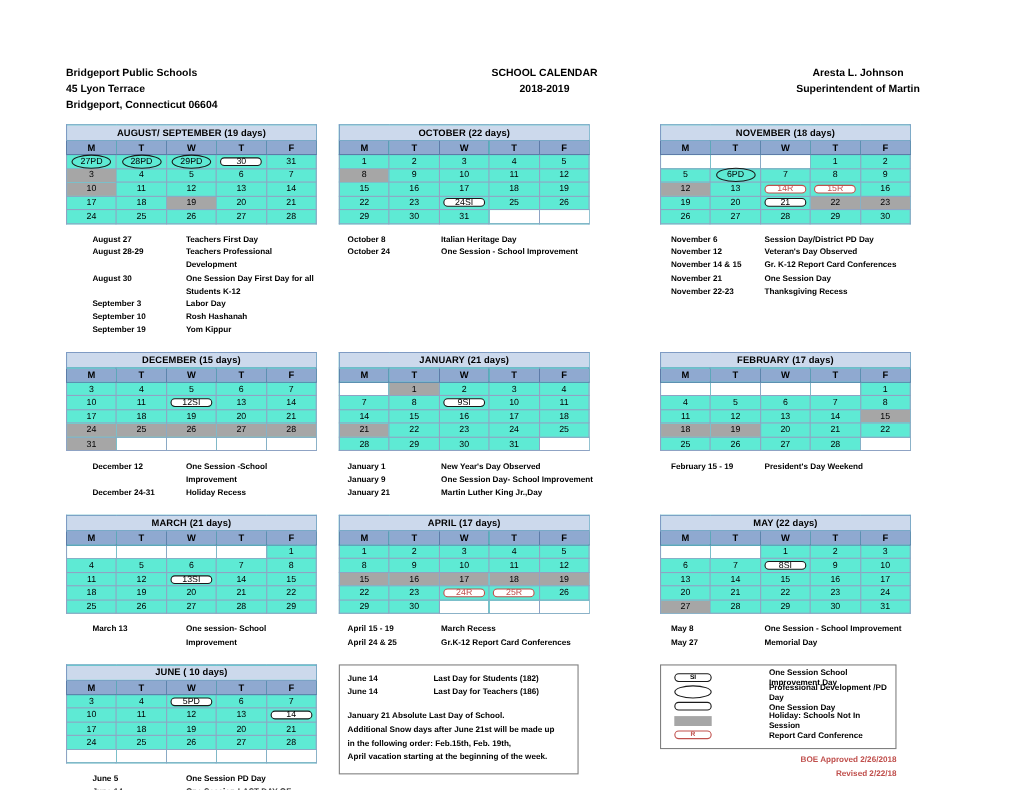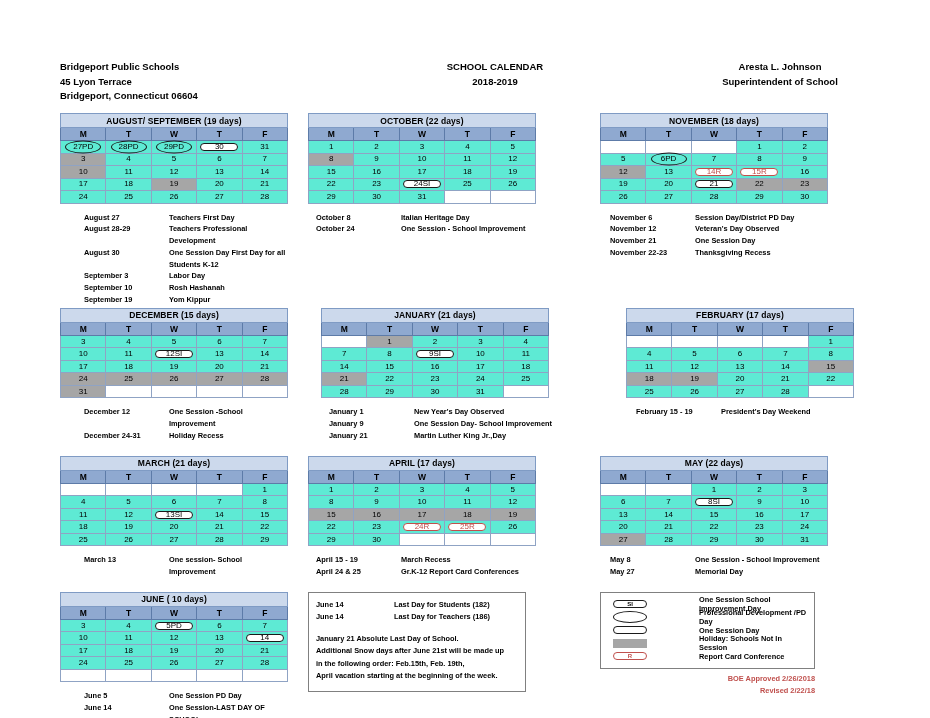--- a/index.html
+++ b/index.html
@@ -239,21 +239,21 @@
     <div>Bridgeport Public Schools</div>
     <div>45 Lyon Terrace</div>
     <div>Bridgeport, Connecticut 06604</div>
   </div>
   <div class="header-mid">
     <div>SCHOOL CALENDAR</div>
     <div>2018-2019</div>
   </div>
   <div class="header-right">
     <div>Aresta L. Johnson</div>
-    <div>Superintendent of School</div>
+    <div>Superintendent of Martin</div>
   </div>
 </div>
 
 <div class="sheet">
 
   <div class="band">
     <div class="col">
       <div class="cal-slot">
           <table class="cal">
             <tbody>
@@ -455,33 +455,37 @@
           <div class="notes">
             <div class="row">
               <div class="d">November 6</div>
               <div class="e">Session Day/District PD Day</div>
             </div>
             <div class="row">
               <div class="d">November 12</div>
               <div class="e">Veteran's Day Observed</div>
             </div>
             <div class="row">
+              <div class="d">November 14 &amp; 15</div>
+              <div class="e">Gr. K-12 Report Card Conferences</div>
+            </div>
+            <div class="row">
               <div class="d">November 21</div>
               <div class="e">One Session Day</div>
             </div>
             <div class="row">
               <div class="d">November 22-23</div>
               <div class="e">Thanksgiving Recess</div>
             </div>
           </div>
         </div>
     </div>
   </div>
 
-  <div class="band" style="margin-top:2px;gap:13px;">
+  <div class="band" style="margin-top:14px;">
     <div class="col">
       <div class="cal-slot">
           <table class="cal">
             <tbody>
               <tr>
                 <td class="title" colspan="5">DECEMBER (15 days)</td>
               </tr>
               <tr>
                 <th class="dow">M</th>
                 <th class="dow">T</th>

